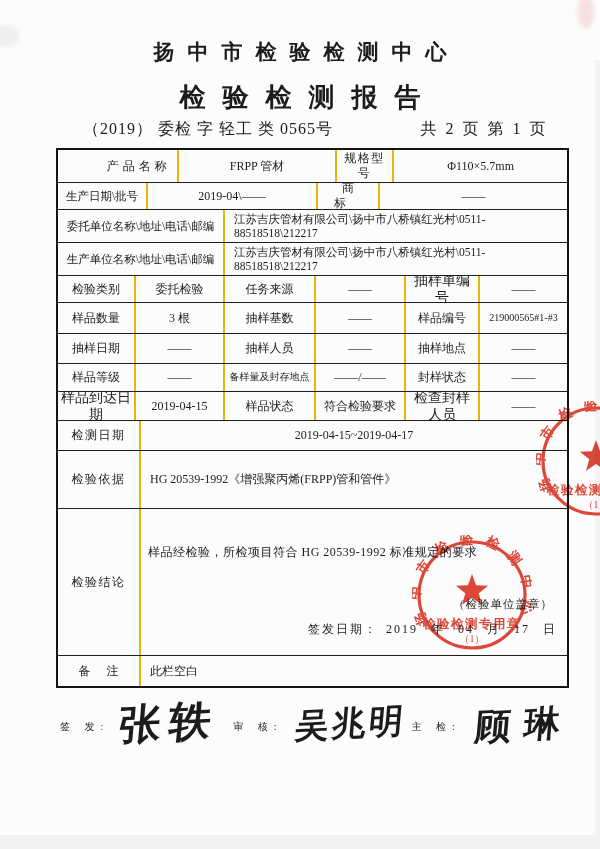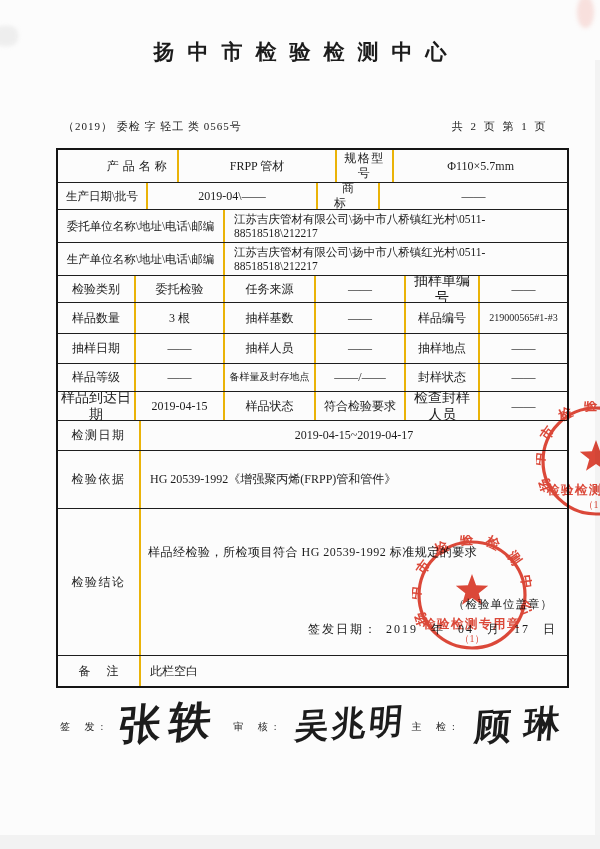--- a/index.html
+++ b/index.html
@@ -11,23 +11,23 @@
   
   .org-title{
     position:absolute;top:38px;left:0;width:100%;text-align:center;
     font-size:21px;font-weight:bold;letter-spacing:13px;text-indent:13px;
   }
   .report-title{
     position:absolute;top:80px;left:0;width:100%;text-align:center;
     font-size:26px;font-weight:bold;letter-spacing:17px;text-indent:17px;
   }
   .ref-row{
-    position:absolute;top:119px;left:63px;right:52px;
+    position:absolute;top:119px;left:83px;right:52px;
     display:flex;justify-content:space-between;align-items:baseline;
-    font-size:11px;letter-spacing:1px;
+    font-size:16px;letter-spacing:1px;
   }
   .page-info{letter-spacing:2.5px;}
   
   .table{
     position:absolute;left:56px;top:148px;width:513px;
     border:2px solid #151515;box-sizing:border-box;background:transparent;
   }
   .r{display:flex;box-sizing:border-box;border-top:1px solid #1e1e1e;}
   .r:first-child{border-top:none;padding-left:38px;}
   .c{
@@ -81,20 +81,21 @@
     background:rgba(236,150,140,.28);border-radius:50%;filter:blur(2px);}
   .smudge-tl{position:absolute;left:-6px;top:26px;width:24px;height:20px;
     background:rgba(205,205,205,.30);border-radius:40%;filter:blur(2px);}
 </style>
 </head>
 <body>
 
 <div class="page">
 
   <div class="org-title">扬中市检验检测中心</div>
+  <div class="report-title">检验检测报告</div>
   <div class="ref-row">
     <span>（2019） 委检 字 轻工 类 0565号</span>
     <span class="page-info">共 2 页 第 1 页</span>
   </div>
 
   <div class="table">
 
     <div class="r h32">
       <div class="c wA1 sp1">产品名称</div>
       <div class="c wA2">FRPP 管材</div>

